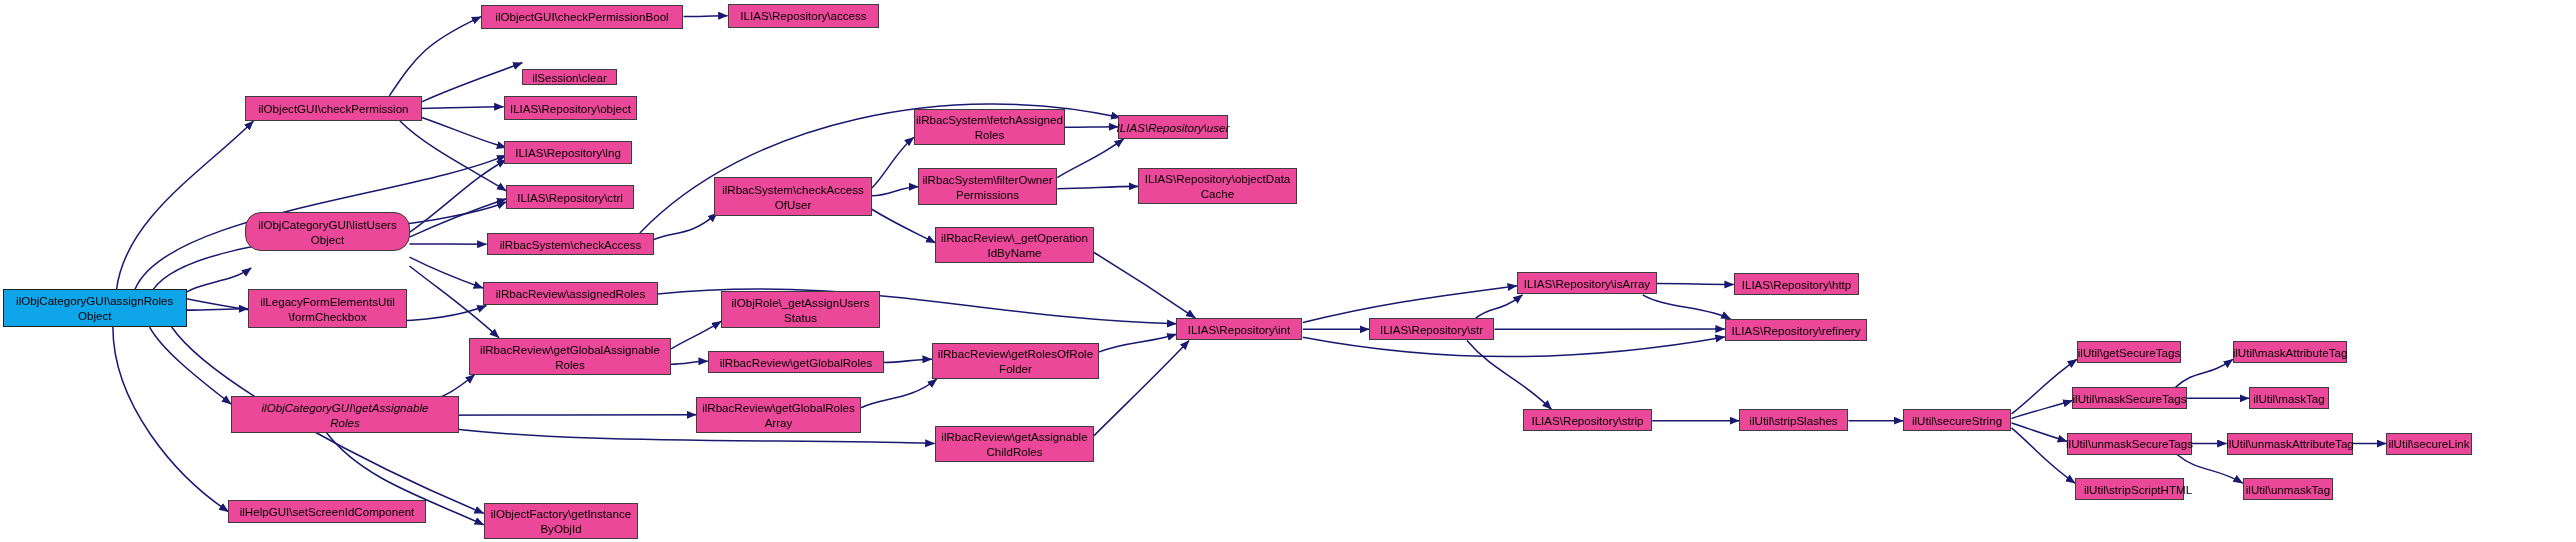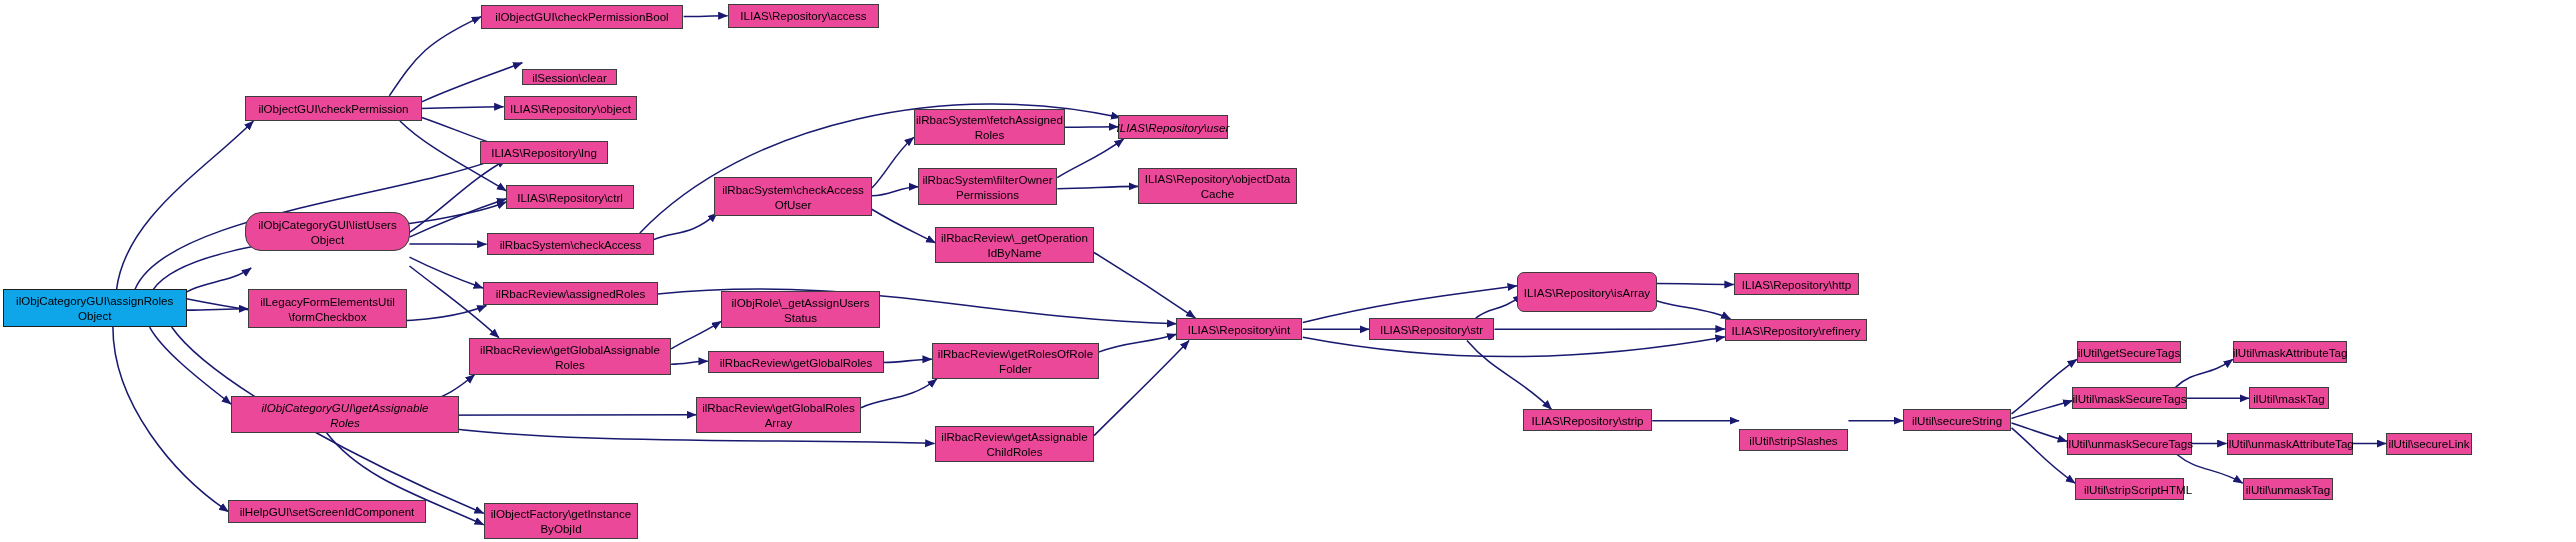--- a/index.html
+++ b/index.html
@@ -124,21 +124,21 @@
       </div>
       <div class="gnode" style="left: 481px; top: 4.5px; width: 202px; height: 24px;">
         <span>ilObjectGUI\checkPermissionBool</span>
       </div>
       <div class="gnode" style="left: 522px; top: 53px; width: 95px; height: 16px; margin-top: 16px;">
         <span>ilSession\clear</span>
       </div>
       <div class="gnode" style="left: 504px; top: 96px; width: 133px; height: 24px;">
         <span>ILIAS\Repository\object</span>
       </div>
-      <div class="gnode" style="left: 480px; top: 141px; width: 128px; height: 23px;">
+      <div class="gnode" style="left: 504px; top: 141px; width: 128px; height: 23px;">
         <span>ILIAS\Repository\lng</span>
       </div>
       <div class="gnode" style="left: 506px; top: 185px; width: 128px; height: 24px;">
         <span>ILIAS\Repository\ctrl</span>
       </div>
       <div class="gnode" style="left: 487px; top: 233px; width: 167px; height: 22.4px;">
         <span>ilRbacSystem\checkAccess</span>
       </div>
       <div class="gnode" style="left: 483px; top: 282px; width: 175px; height: 23px;">
         <span>ilRbacReview\assignedRoles</span>
@@ -195,33 +195,33 @@
       <div class="gnode" style="left: 1138px; top: 168px; width: 159px; height: 36px;">
         <span>ILIAS\Repository\objectData</span>
         <span>Cache</span>
       </div>
       <div class="gnode" style="left: 1176px; top: 318px; width: 126px; height: 22.4px;">
         <span>ILIAS\Repository\int</span>
       </div>
       <div class="gnode" style="left: 1369px; top: 318px; width: 125px; height: 22.4px;">
         <span>ILIAS\Repository\str</span>
       </div>
-      <div class="gnode" style="left: 1517px; top: 272px; width: 140px; height: 40px; border-radius: 7px;">
+      <div class="gnode" style="left: 1517px; top: 272px; width: 140px; height: 22px;">
         <span>ILIAS\Repository\isArray</span>
       </div>
       <div class="gnode" style="left: 1523px; top: 409px; width: 129px; height: 22.4px;">
         <span>ILIAS\Repository\strip</span>
       </div>
       <div class="gnode" style="left: 1734px; top: 273px; width: 125px; height: 22.4px;">
         <span>ILIAS\Repository\http</span>
       </div>
       <div class="gnode" style="left: 1725px; top: 319px; width: 142px; height: 22.4px;">
         <span>ILIAS\Repository\refinery</span>
       </div>
-      <div class="gnode" style="left: 1739px; top: 409px; width: 109px; height: 22.4px; margin-top: 20px;">
+      <div class="gnode" style="left: 1739px; top: 409px; width: 109px; height: 22.4px;">
         <span>ilUtil\stripSlashes</span>
       </div>
       <div class="gnode" style="left: 1903px; top: 409px; width: 108px; height: 22.4px;">
         <span>ilUtil\secureString</span>
       </div>
       <div class="gnode" style="left: 2077px; top: 341px; width: 104px; height: 22.4px;">
         <span>ilUtil\getSecureTags</span>
       </div>
       <div class="gnode" style="left: 2072px; top: 387px; width: 115px; height: 22.4px;">
         <span>ilUtil\maskSecureTags</span>

